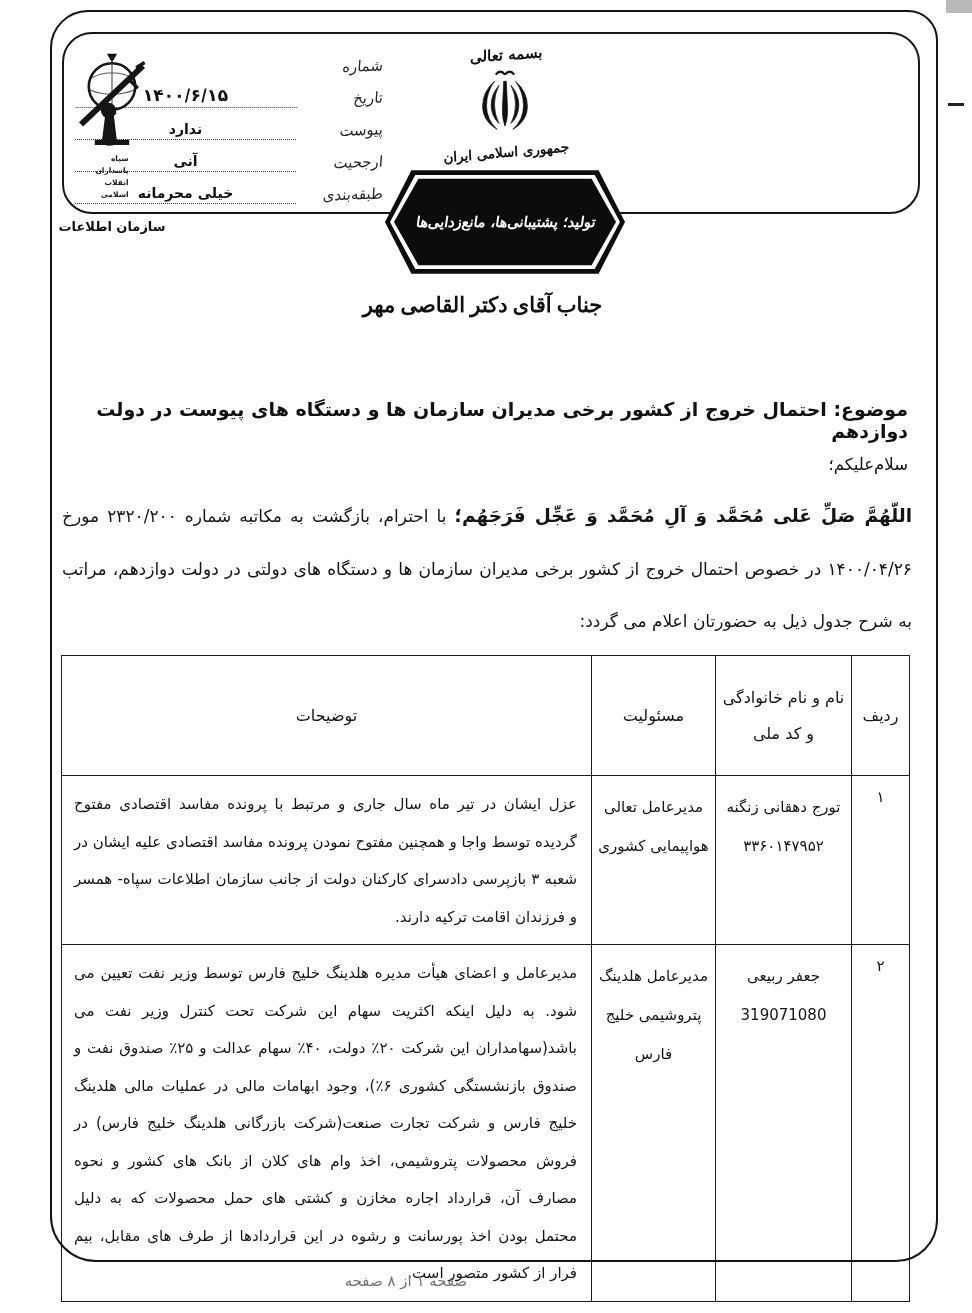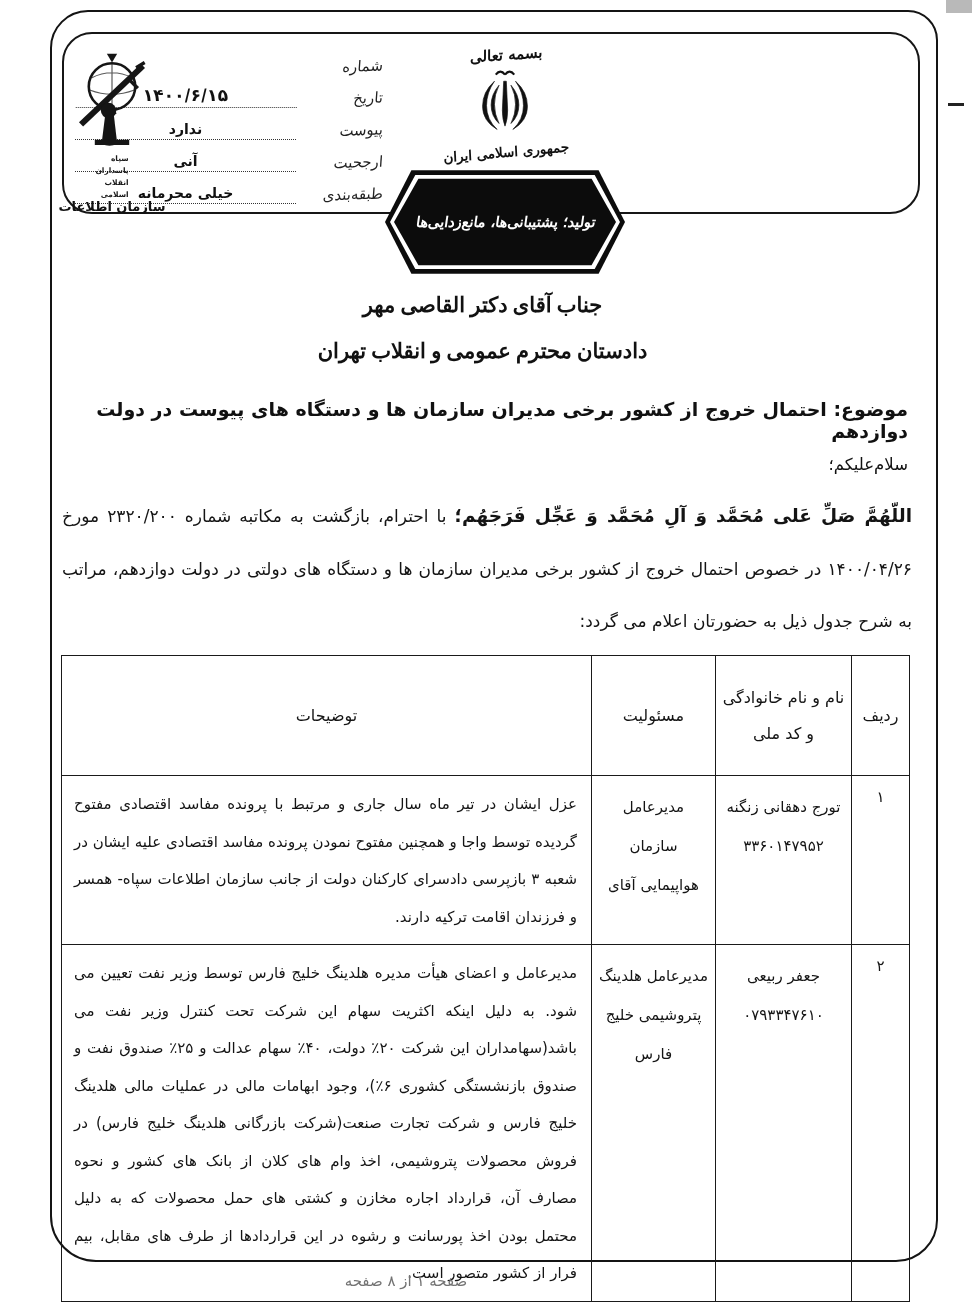--- a/index.html
+++ b/index.html
@@ -38,21 +38,21 @@
   
   .center-head { position:absolute; left:400px; top:46px; width:210px; text-align:center; }
   .bismillah { font-size:15px; font-style:italic; font-weight:bold; transform:rotate(-4deg) skewX(10deg); }
   .iran-emblem { margin:4px auto 0; display:block; }
   .country { font-size:13.5px; font-style:italic; font-weight:bold; transform:rotate(-5deg) skewX(12deg); margin-top:2px; }
 
   
   .right-head { position:absolute; left:42px; top:50px; right:790px; width:140px; text-align:center; }
   .logo-row { display:flex; justify-content:center; align-items:center; direction:rtl;flex-direction:column; }
   .logo-words { display:flex; flex-direction:column; gap:3px; font-size:7.5px; font-weight:bold; color:#1a1a1a; text-align:right; }
-  .org-name { font-size:13px; font-weight:bold; margin-top:0; letter-spacing:.5px; }
+  .org-name { font-size:13px; font-weight:bold; margin-top:20px; letter-spacing:.5px; }
 
   
   .banner { position:absolute; left:385px; top:168px; width:240px; height:108px;
     background:#0c0c0c;
     clip-path:polygon(0% 50%, 11% 2%, 89% 2%, 100% 50%, 89% 98%, 11% 98%);
     z-index:5; }
   .banner-mid { position:absolute; inset:5px; background:#fff;
     clip-path:polygon(0% 50%, 11% 2%, 89% 2%, 100% 50%, 89% 98%, 11% 98%); }
   .banner-core { position:absolute; inset:4px; background:#0c0c0c;
     clip-path:polygon(0% 50%, 11% 2%, 89% 2%, 100% 50%, 89% 98%, 11% 98%);
@@ -182,21 +182,20 @@
   <div class="banner">
     <div class="banner-mid">
       <div class="banner-core">
         <span>تولید؛ پشتیبانی‌ها، مانع‌زدایی‌ها</span>
       </div>
     </div>
   </div>
 
   <div class="recipient">
     <div>جناب آقای دکتر القاصی مهر</div>
-    <div>دادستان محترم عمومی و انقلاب تهران</div>
   </div>
 
   <div class="subject">موضوع: احتمال خروج از کشور برخی مدیران سازمان ها و دستگاه های پیوست در دولت دوازدهم</div>
   <div class="salutation">سلام‌علیکم؛</div>
 
   <p class="body-par"><b class="prayer">اللّهُمَّ صَلِّ عَلی مُحَمَّد وَ آلِ مُحَمَّد وَ عَجِّل فَرَجَهُم؛</b> <span>با احترام، بازگشت به مکاتبه شماره ۲۳۲۰/۲۰۰ مورخ ۱۴۰۰/۰۴/۲۶ در خصوص احتمال خروج از کشور برخی مدیران سازمان ها و دستگاه های دولتی در دولت دوازدهم، مراتب به شرح جدول ذیل به حضورتان اعلام می گردد:</span></p>
 
   <table class="letter-table">
     <colgroup>
       <col style="width:58px">
@@ -209,26 +208,26 @@
         <th>ردیف</th>
         <th>نام و نام خانوادگی و کد ملی</th>
         <th>مسئولیت</th>
         <th>توضیحات</th>
       </tr>
     </thead>
     <tbody>
       <tr class="row-1">
         <td class="c-index">۱</td>
         <td class="c-name"><span>تورج دهقانی زنگنه</span> <span>۳۳۶۰۱۴۷۹۵۲</span></td>
-        <td class="c-role">مدیرعامل سازمان هواپیمایی آقای</td>
+        <td class="c-role">مدیرعامل تعالی هواپیمایی کشوری</td>
         <td class="c-details">عزل ایشان در تیر ماه سال جاری و مرتبط با پرونده مفاسد اقتصادی مفتوح گردیده توسط واجا و همچنین مفتوح نمودن پرونده مفاسد اقتصادی علیه ایشان در شعبه ۳ بازپرسی دادسرای کارکنان دولت از جانب سازمان اطلاعات سپاه- همسر و فرزندان اقامت ترکیه دارند.</td>
       </tr>
       <tr class="row-2">
         <td class="c-index">۲</td>
-        <td class="c-name"><span>جعفر ربیعی</span> <span>۰۷۹۳۳۴۷۶۱۰</span></td>
+        <td class="c-name"><span>جعفر ربیعی</span> <span>319071080</span></td>
         <td class="c-role">مدیرعامل هلدینگ پتروشیمی خلیج فارس</td>
         <td class="c-details">مدیرعامل و اعضای هیأت مدیره هلدینگ خلیج فارس توسط وزیر نفت تعیین می شود. به دلیل اینکه اکثریت سهام این شرکت تحت کنترل وزیر نفت می باشد(سهامداران این شرکت ۲۰٪ دولت، ۴۰٪ سهام عدالت و ۲۵٪ صندوق نفت و صندوق بازنشستگی کشوری ۶٪)، وجود ابهامات مالی در عملیات مالی هلدینگ خلیج فارس و شرکت تجارت صنعت(شرکت بازرگانی هلدینگ خلیج فارس) در فروش محصولات پتروشیمی، اخذ وام های کلان از بانک های کشور و نحوه مصارف آن، قرارداد اجاره مخازن و کشتی های حمل محصولات که به دلیل محتمل بودن اخذ پورسانت و رشوه در این قراردادها از طرف های مقابل، بیم فرار از کشور متصور است.</td>
       </tr>
     </tbody>
   </table>
 
   <div class="page-footer">صفحه ۱ از ۸ صفحه</div>
 
   <div class="artifact art-1"></div>
   <div class="artifact art-2"></div>

